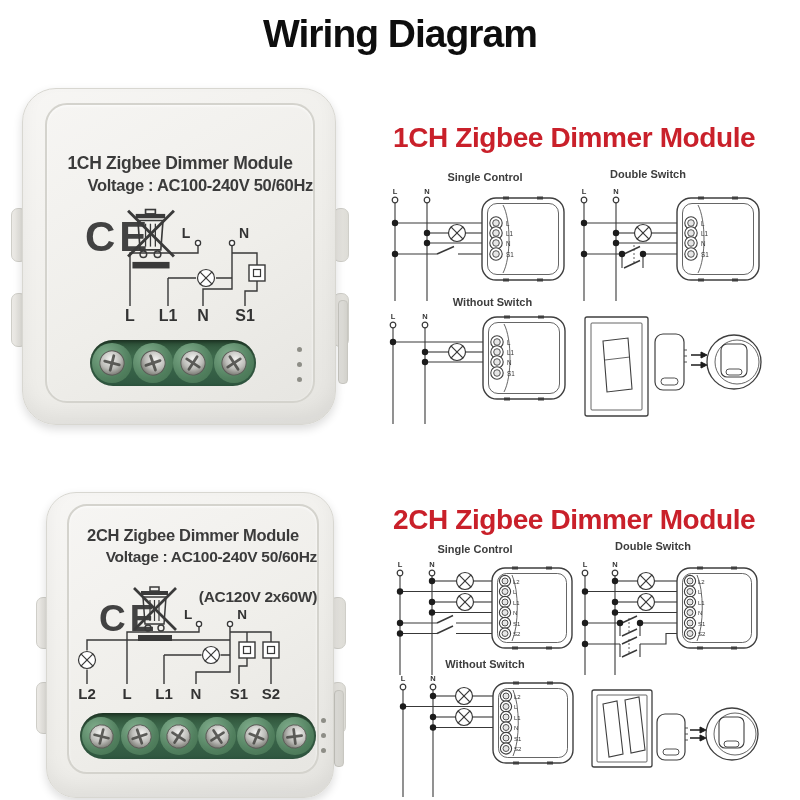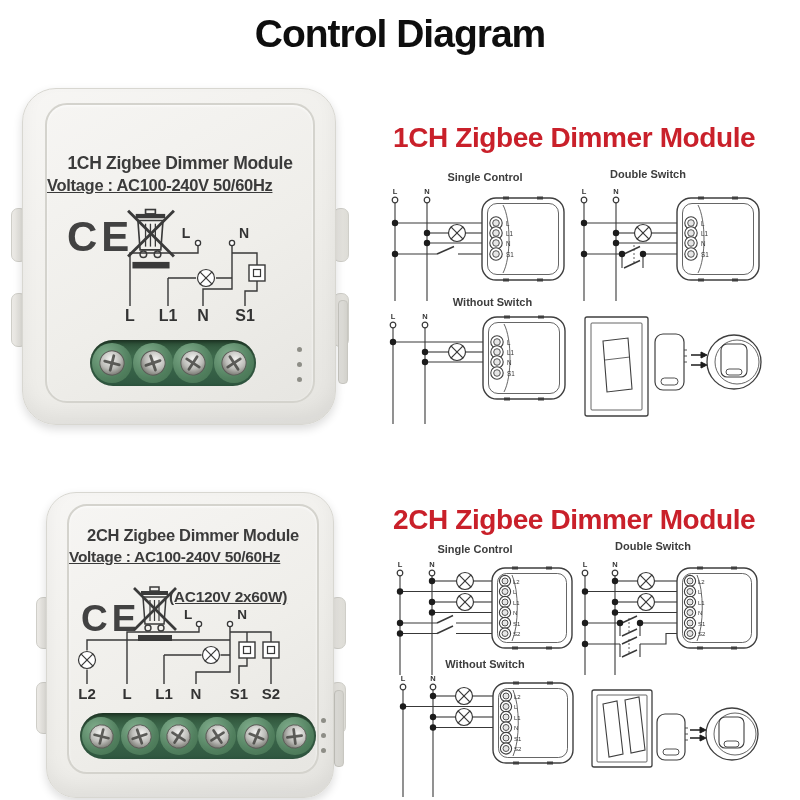--- a/index.html
+++ b/index.html
@@ -14,22 +14,22 @@
 
   
   .device{position:absolute;}
   .dev-body{position:absolute;background:linear-gradient(150deg,#f7f6f4 0%,#efeeea 55%,#e5e4e0 100%);
             border:1px solid #d8d7d1;box-shadow:0 4px 10px rgba(0,0,0,.14), inset 0 -10px 18px rgba(0,0,0,.05);}
   .dev-panel{position:absolute;border:2px solid #d4d3cd;border-radius:22px;
              box-shadow:inset 0 1px 3px rgba(255,255,255,.8);}
   .tab{position:absolute;background:linear-gradient(90deg,#eceae6,#dddcd6);border:1px solid #cfcec8;border-radius:7px;}
   .sidebar-clip{position:absolute;background:linear-gradient(90deg,#e4e3df,#d2d1cb);border:1px solid #c8c7c1;border-radius:4px;}
   .dev-name{position:absolute;width:100%;text-align:center;font-weight:bold;color:#3b3b3b;white-space:nowrap;}
-  .dev-line{position:absolute;width:100%;text-align:left;font-weight:bold;color:#3b3b3b;white-space:nowrap;text-decoration:underline;}
-  .ce-mark{position:absolute;font-weight:bold;color:#424242;letter-spacing:4px;}
+  .dev-line{position:absolute;width:100%;text-align:right;font-weight:bold;color:#3b3b3b;white-space:nowrap;}
+  .ce-mark{position:absolute;font-weight:bold;color:#424242;letter-spacing:4px;margin-left:18px;}
   .tblock{position:absolute;display:flex;align-items:center;justify-content:space-between;
           background:linear-gradient(#2c4f36,#3e6a4d 35%,#2f5740);border-radius:23px;
           box-shadow:inset 0 2px 4px rgba(0,0,0,.45);}
   .seat{border-radius:50%;background:radial-gradient(circle at 35% 30%,#7fac8b,#517f5e 62%,#43704f);
         display:flex;align-items:center;justify-content:center;flex:0 0 auto;}
   .seat:nth-child(1) svg{transform:rotate(14deg);}  .seat:nth-child(2) svg{transform:rotate(71deg);}
   .seat:nth-child(3) svg{transform:rotate(33deg);}  .seat:nth-child(4) svg{transform:rotate(57deg);}
   .seat:nth-child(5) svg{transform:rotate(22deg);}  .seat:nth-child(6) svg{transform:rotate(83deg);}
   .dotcol{position:absolute;display:flex;flex-direction:column;gap:10px;}
   .dotcol div{width:5px;height:5px;border-radius:50%;background:#8e8e87;}
@@ -101,21 +101,21 @@
     <g id="screw">
       <circle r="13" fill="url(#gscrew)" stroke="#5a5a56" stroke-width="1"></circle>
       <g stroke="#464642" stroke-width="3" stroke-linecap="round" opacity="0.85">
         <line x1="-8" y1="0" x2="8" y2="0"></line>
           <line x1="0" y1="-8" x2="0" y2="8"></line>
       </g>
     </g>
   </defs>
 </svg>
 
-<div class="abs page-title">Control Diagram</div>
+<div class="abs page-title">Wiring Diagram</div>
 
 <div class="device" style="left:12px;top:88px;width:334px;height:337px;">
   <div class="tab" style="left:-1px;top:120px;width:14px;height:52px;"></div>
   <div class="tab" style="left:-1px;top:205px;width:14px;height:52px;"></div>
   <div class="tab" style="left:321px;top:120px;width:14px;height:52px;"></div>
   <div class="tab" style="left:321px;top:205px;width:14px;height:52px;"></div>
   <div class="sidebar-clip" style="left:326px;top:212px;width:8px;height:82px;"></div>
   <div class="dev-body" style="left:10px;right:10px;top:0;bottom:0;border-radius:34px;">
     <div class="dev-panel" style="left:22px;top:14px;width:266px;height:296px;">
       <div class="dev-name" style="top:48px;font-size:17.5px;letter-spacing:-0.3px;">1CH Zigbee Dimmer Module</div>

